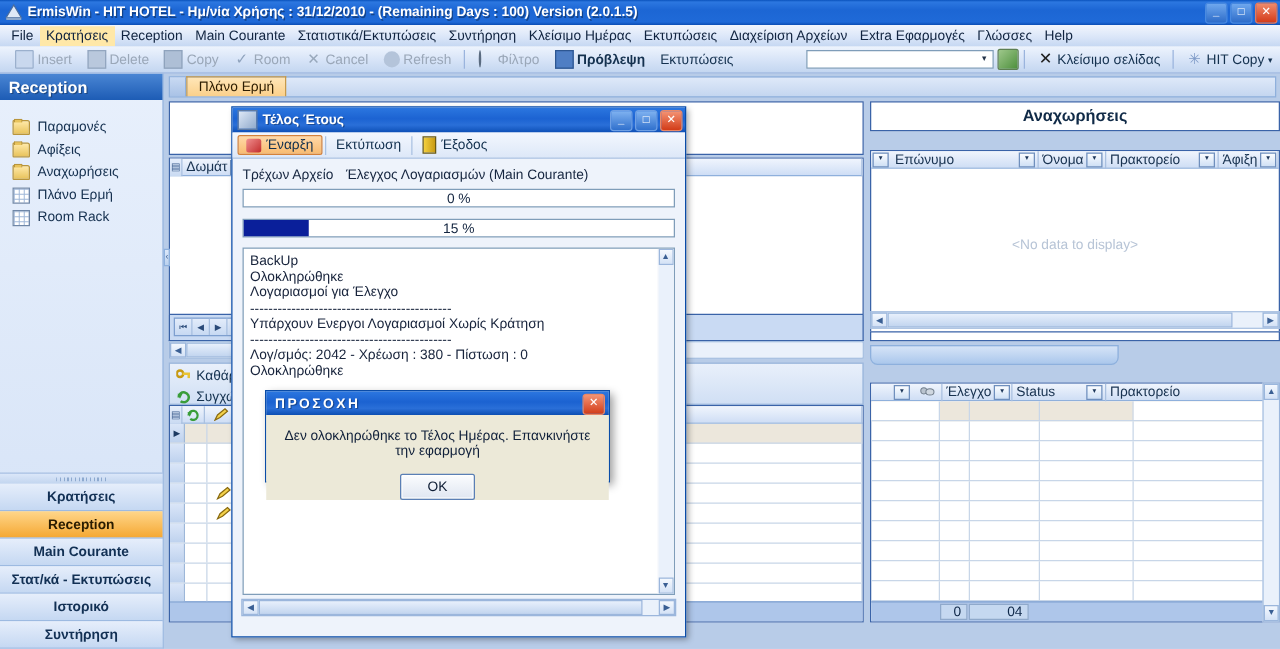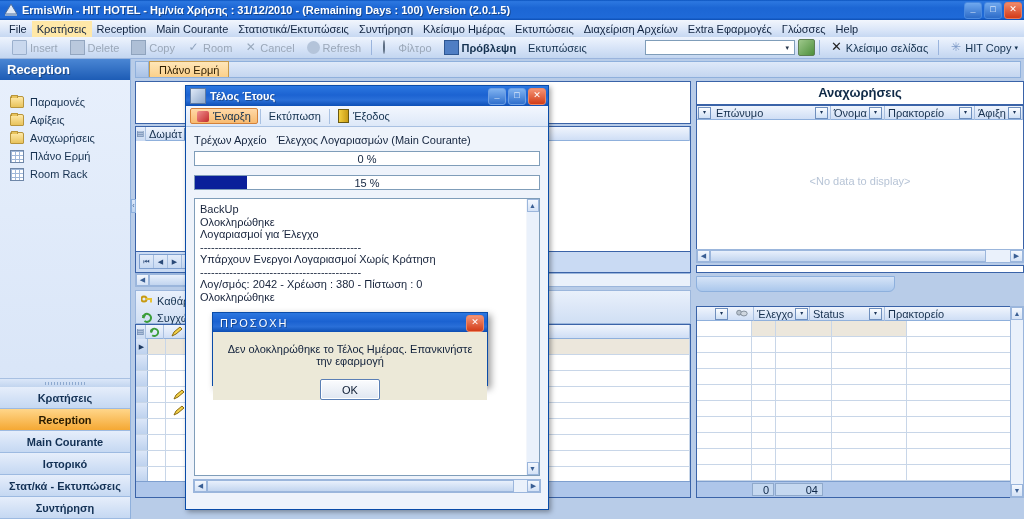--- a/index.html
+++ b/index.html
@@ -190,21 +190,21 @@
   .pbar .fill{position:absolute;left:0;top:0;bottom:0;background:#0a1f9a;}
   .pbar .lbl{position:absolute;left:0;right:0;top:0;bottom:0;display:flex;align-items:center;justify-content:center;
     font-size:11px;color:#12243f;}
   .logbox{background:#fff;border:1px solid #7f9db9;box-sizing:border-box;overflow:hidden;position:relative;}
   .logtext{padding:4px 5px;font-size:11px;color:#17233b;line-height:12.5px;white-space:pre-wrap;}
 
   
   .alert{position:absolute;border:1px solid #0a4ca8;background:#ece9d8;box-shadow:3px 3px 7px rgba(0,0,0,.4);box-sizing:border-box;}
   .alert-title{height:19px;background:linear-gradient(to bottom,#2c77e0 0%,#1b62d1 45%,#2a6fd8 72%,#0c4eb3 100%);
     display:flex;align-items:center;padding-left:7px;box-sizing:border-box;position:relative;}
-  .alert-title .t{color:#fff;font-weight:normal;font-size:11px;letter-spacing:2px;text-shadow:1px 1px 0 rgba(0,0,0,.3);text-align:center;}
+  .alert-title .t{color:#fff;font-weight:bold;font-size:11px;letter-spacing:2px;text-shadow:1px 1px 0 rgba(0,0,0,.3);text-align:center;}
   .alert-body{background:#ece9d8;padding:11px 10px 0 10px;box-sizing:border-box;}
   .alert-msg{font-size:11px;color:#10203a;text-align:center;}
   .okbtn{width:58px;height:19px;margin:12px auto 0 auto;display:flex;align-items:center;justify-content:center;
     background:linear-gradient(to bottom,#fbfcfe,#dfe6f1);border:1px solid #5a7fb5;border-radius:2px;
     font-size:11px;color:#0d1c33;box-shadow:inset 0 0 0 1px #fff;}
 
   .thinline{background:#fff;border:1px solid #3a63a8;box-sizing:border-box;}
 </style>
 </head>
 <body>
@@ -324,22 +324,22 @@
         </div>
       </div>
 
       <div class="sb-nav">
         <div class="sb-grip">
             <i></i>
           </div>
         <div class="sb-btn">Κρατήσεις</div>
         <div class="sb-btn sel">Reception</div>
         <div class="sb-btn">Main Courante</div>
+        <div class="sb-btn">Στατ/κά - Εκτυπώσεις</div>
         <div class="sb-btn">Ιστορικό</div>
-        <div class="sb-btn">Στατ/κά - Εκτυπώσεις</div>
         <div class="sb-btn">Συντήρηση</div>
       </div>
     </div>
 
     <div class="workspace">
 
       <div class="tabstrip">
         <div class="lead"></div>
         <div class="tab">Πλάνο Ερμή</div>
       </div>
@@ -553,21 +553,21 @@
           <span class="fcell" style="width:22px">0</span>
           <span class="fcell" style="width:22px">4</span>
           <span class="fcell" style="width:60px;justify-content:flex-start;padding-left:4px">30</span>
         </div>
       </div>
 
       <div class="panel" style="left:565px;top:22px;width:328px;height:24px;">
         <div class="section-title" style="line-height:22px">Αναχωρήσεις</div>
       </div>
 
-      <div class="panel" style="left:565px;top:46px;width:328px;height:152px;">
+      <div class="panel" style="left:565px;top:61px;width:328px;height:152px;">
         <div class="grid-head">
           <span class="gh-btn" style="margin-left:1px">▾</span>
           <span class="gh-cell" style="width:118px">
             <span style="flex:1">Επώνυμο</span>
             <span class="gh-btn">▾</span>
           </span>
           <span class="gh-cell" style="width:54px">
             <span style="flex:1">Όνομα</span>
             <span class="gh-btn">▾</span>
           </span>

